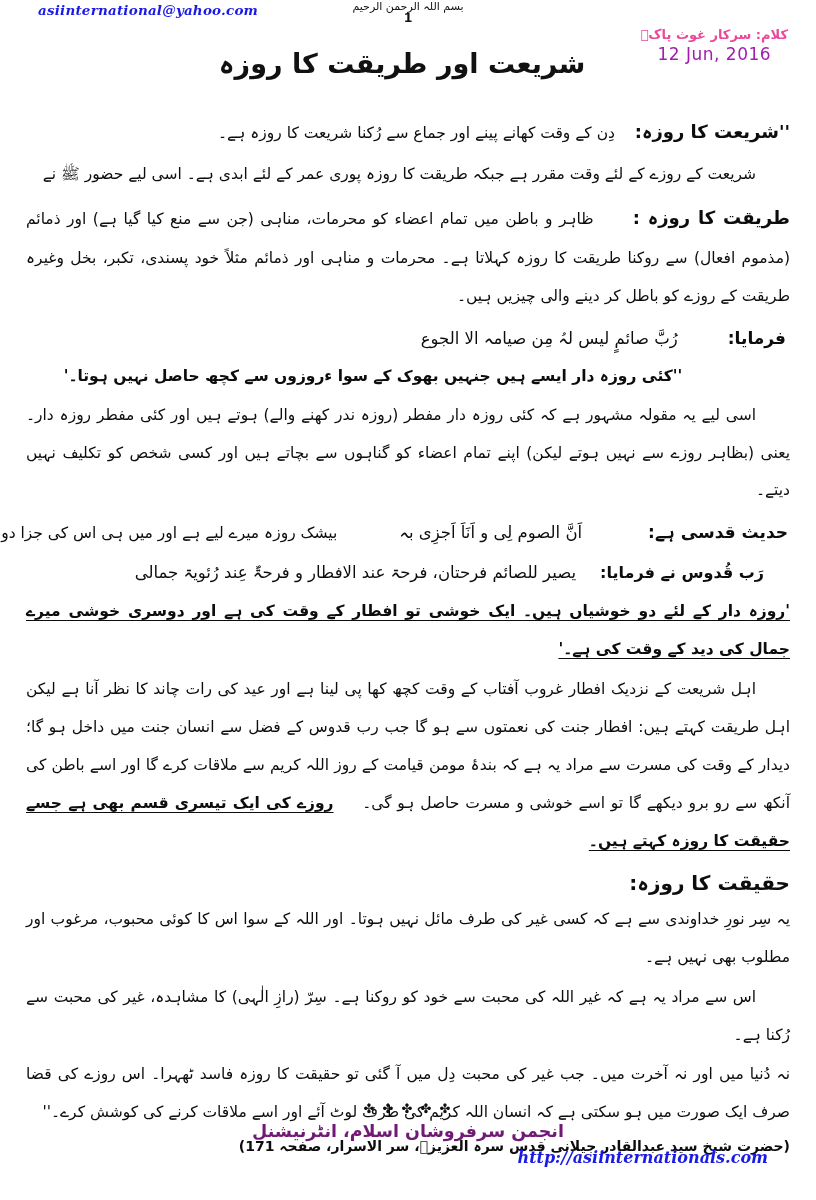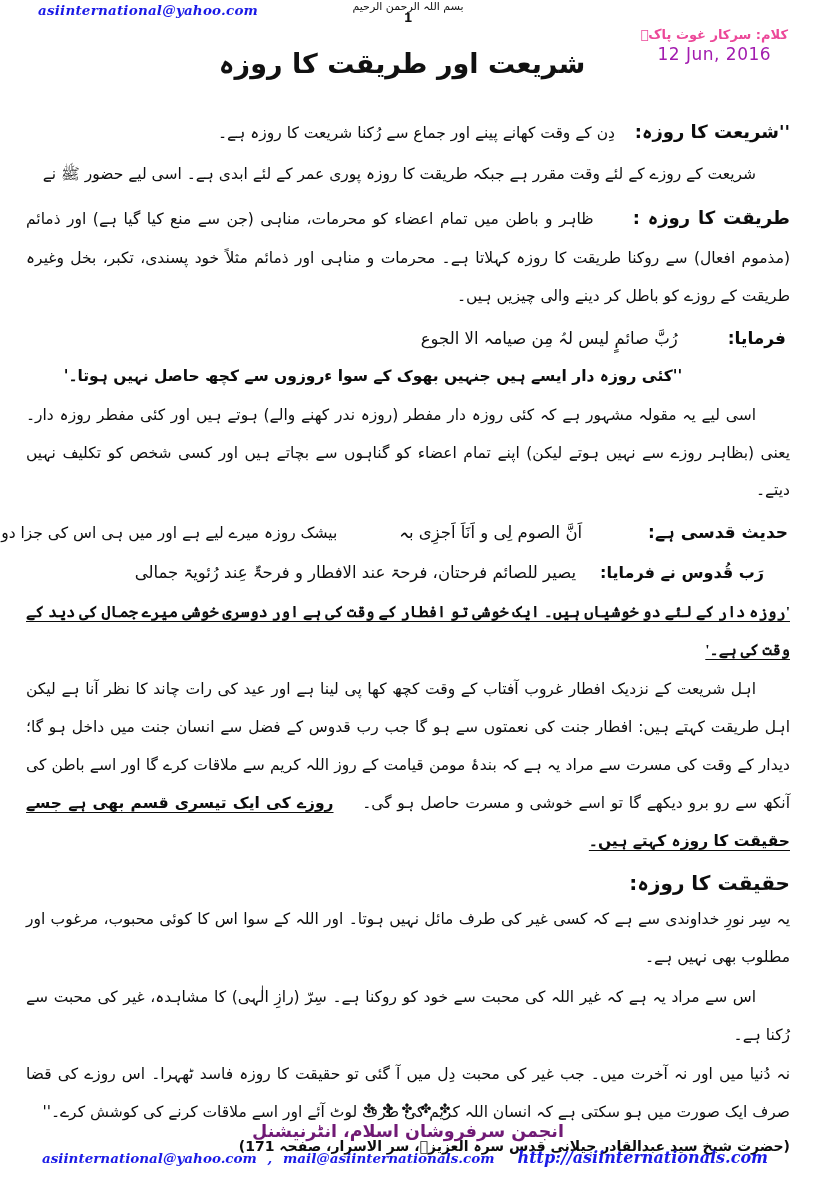--- a/index.html
+++ b/index.html
@@ -313,21 +313,21 @@
       <span class="qr-gap" style="width:62px;"></span>
       <span class="qr-ur">بیشک روزہ میرے لیے ہے اور میں ہی اس کی جزا دوں گا۔</span>
     </div>
 
     <div class="quote-row" style="padding-right:26px;">
       <span class="qr-label" style="font-size:16px;">رَب قُدوس نے فرمایا:</span>
       <span class="qr-gap" style="width:14px;"></span>
       <span class="qr-ar arabic">یصیر للصائم فرحتان، فرحۃ عند الافطار و فرحۃٌ عِند رُئویۃ جمالی</span>
     </div>
 
-    <div class="para" style="text-align-last:right;font-family:Liberation Serif, serif;">
+    <div class="para" style="text-align-last:right;">
       <span class="bold ul">'روزہ دار کے لئے دو خوشیاں ہیں۔ ایک خوشی تو افطار کے وقت کی ہے اور دوسری خوشی میرے جمال کی دید کے وقت کی ہے۔'</span>
     </div>
 
     <p class="para indent">
       <span>اہل شریعت کے نزدیک افطار غروب آفتاب کے وقت کچھ کھا پی لینا ہے اور عید کی رات چاند کا نظر آنا ہے لیکن اہل طریقت کہتے ہیں: افطار جنت کی نعمتوں سے ہو گا جب رب قدوس کے فضل سے انسان جنت میں داخل ہو گا؛ دیدار کے وقت کی مسرت سے مراد یہ ہے کہ بندۂ مومن قیامت کے روز اللہ کریم سے ملاقات کرے گا اور اسے باطن کی آنکھ سے رو برو دیکھے گا تو اسے خوشی و مسرت حاصل ہو گی۔</span>
       &nbsp;&nbsp;&nbsp;
       <span class="bold ul">روزے کی ایک تیسری قسم بھی ہے جسے حقیقت کا روزہ کہتے ہیں۔</span>
     </p>
 
     <div class="section-head">
@@ -356,23 +356,18 @@
 
     <div class="divider-glyphs">
       <span>✤ ✤ ✤ ✤ ✤</span>
     </div>
 
     <div class="org-name">
       <span>انجمن سرفروشان اسلام، انٹرنیشنل</span>
     </div>
 
     <div class="footer-links">
-      <div class="fl-left">
-        <span>asiinternational@yahoo.com</span>
-        <span class="fl-sep">,</span>
-        <span>mail@asiinternationals.com</span>
-      </div>
       <div class="fl-right">http://asiinternationals.com</div>
     </div>
 
   </div>
 
 </div>
 
 </body></html>

